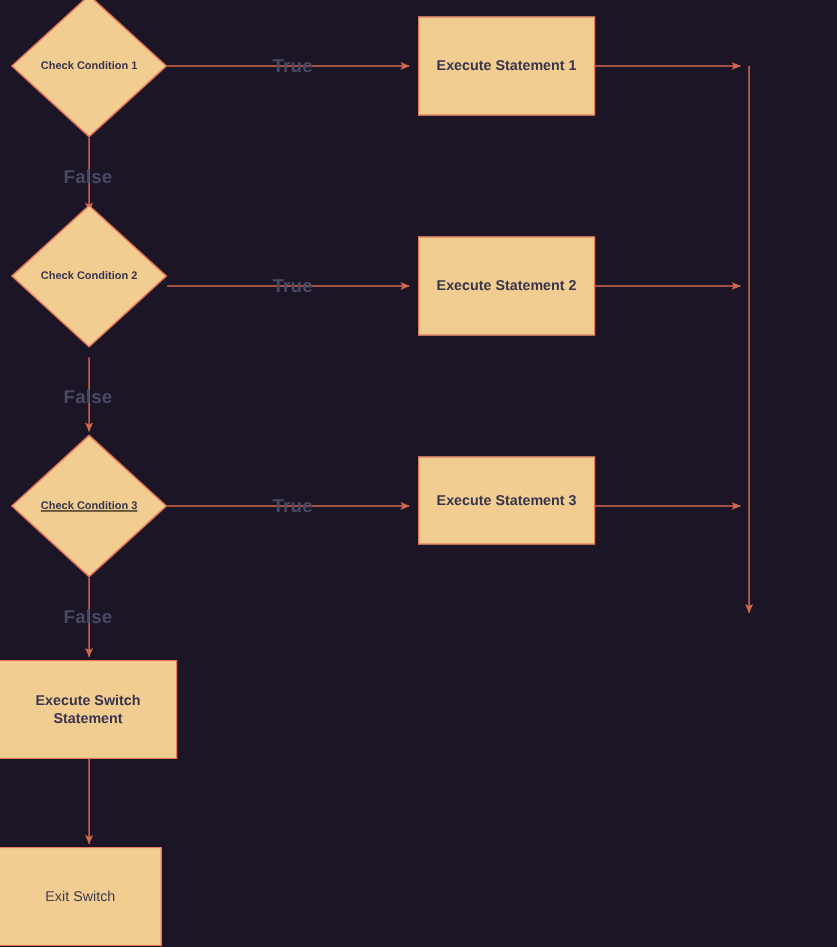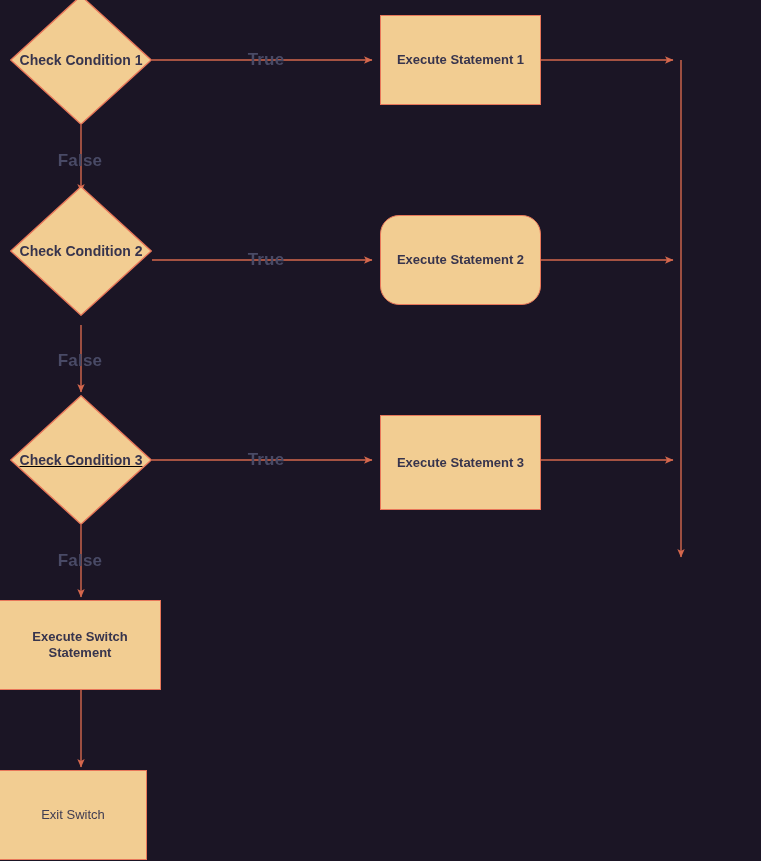--- a/index.html
+++ b/index.html
@@ -52,21 +52,21 @@
   .node-diamond .diamond-shape {
     position: absolute;
     left: 0;
     top: 0;
     width: 100%;
     height: 100%;
   }
   .node-diamond .node-label {
     position: relative;
     color: #37344d;
-    font-size: 14px;
+    font-size: 10px;
     font-weight: bold;
     z-index: 2;
     white-space: nowrap;
   }
   .edge-label {
     position: absolute;
     color: #494a66;
     font-size: 17px;
     font-weight: bold;
     white-space: nowrap;
@@ -124,32 +124,32 @@
     <span class="node-label">Execute Statement 1</span>
   </div>
 
   <div class="node node-diamond" style="left:10px; top:186px; width:142px; height:130px;">
     <svg class="diamond-shape" viewBox="0 0 142 130" preserveAspectRatio="none">
       <polygon points="71,0.8 141.2,65 71,129.2 0.8,65" fill="#f2cd92" stroke="#e8775a" stroke-width="1.4"></polygon>
     </svg>
     <span class="node-label">Check Condition 2</span>
   </div>
 
-  <div class="node node-rect" style="left:380px; top:215px; width:161px; height:90px;border-radius:19px;">
+  <div class="node node-rect" style="left:380px; top:215px; width:161px; height:90px;">
     <span class="node-label">Execute Statement 2</span>
   </div>
 
   <div class="node node-diamond" style="left:10px; top:395px; width:142px; height:130px;text-decoration:underline;">
     <svg class="diamond-shape" viewBox="0 0 142 130" preserveAspectRatio="none">
       <polygon points="71,0.8 141.2,65 71,129.2 0.8,65" fill="#f2cd92" stroke="#e8775a" stroke-width="1.4"></polygon>
     </svg>
     <span class="node-label">Check Condition 3</span>
   </div>
 
-  <div class="node node-rect" style="left:380px; top:415px; width:161px; height:95px;">
+  <div class="node node-rect" style="left:380px; top:415px; width:161px; height:80px;">
     <span class="node-label">Execute Statement 3</span>
   </div>
 
   <div class="node node-rect" style="left:-1px; top:600px; width:162px; height:90px;">
     <span class="node-label">Execute Switch Statement</span>
   </div>
 
 
   <div class="node node-rect plain" style="left:-1px; top:770px; width:148px; height:90px;align-items:center;">
     <span class="node-label">Exit Switch</span>

